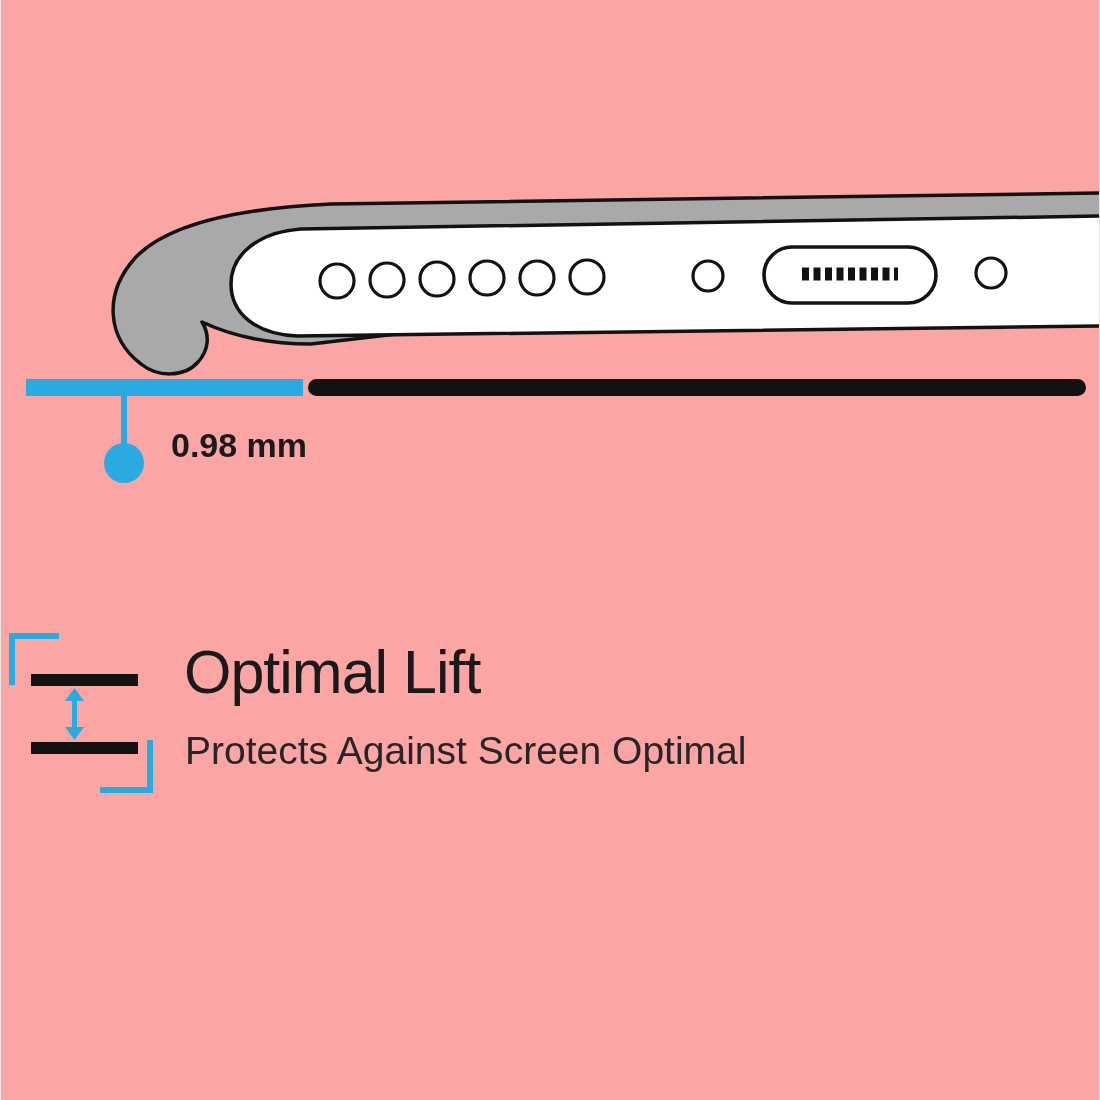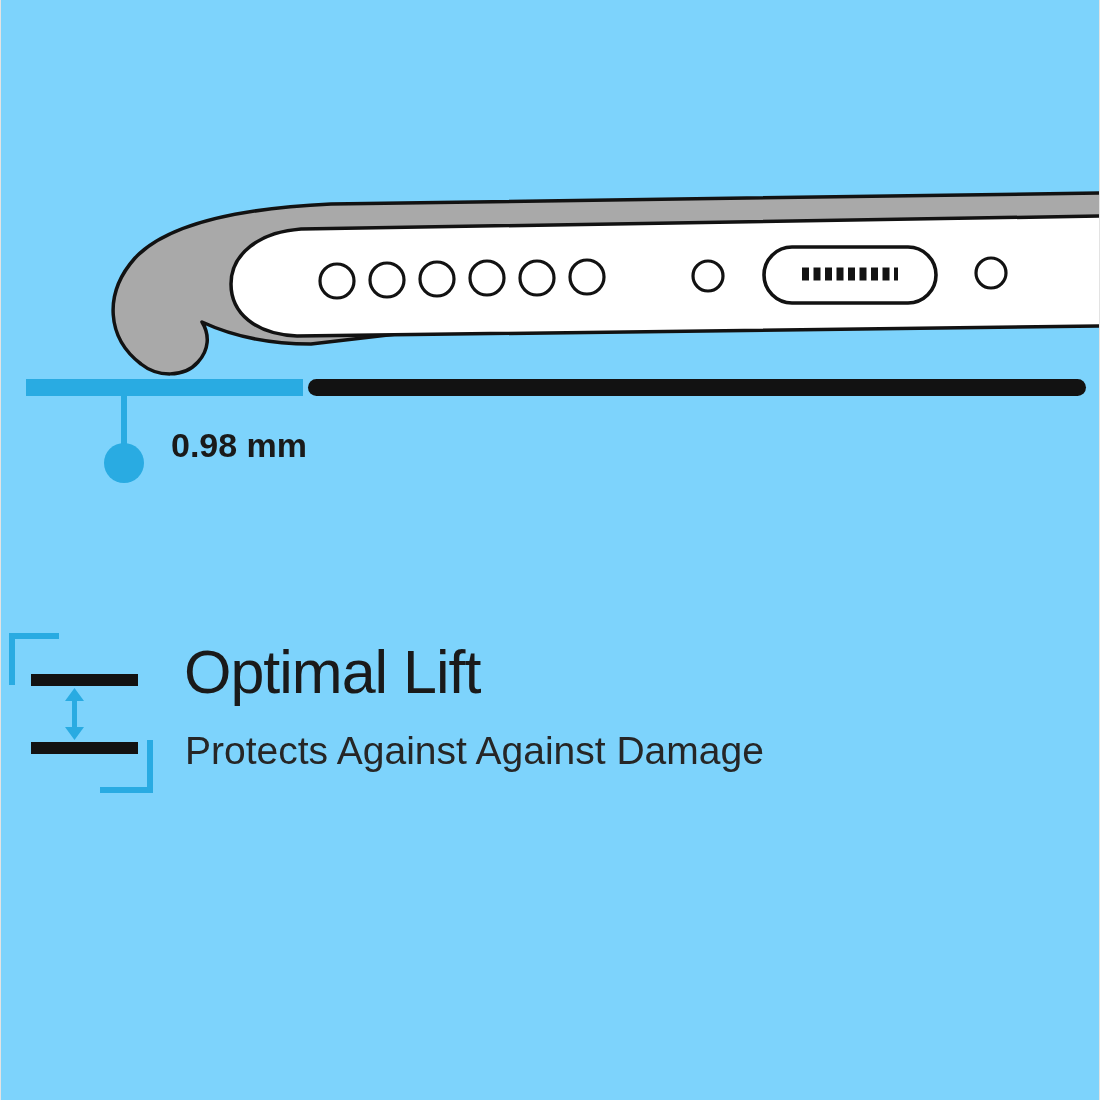--- a/index.html
+++ b/index.html
@@ -5,21 +5,21 @@
   :root{
     --accent:#29ABE2;
     --ink:#121212;
     --case-gray:#A9A9A9;
     --text-dark:#1A1A1A;
   }
   html,body{margin:0;padding:0;background:#fff;}
   .stage{
     position:relative;
     width:1100px;height:1100px;
-    background:#7dd3fc;
+    background:#fca5a5;
     overflow:hidden;
     font-family:"Liberation Sans", sans-serif;
     border-left:1px solid #e3e3e3;
     border-right:1px solid #e3e3e3;
     box-sizing:border-box;
     margin:0 auto;
   }
   .abs{position:absolute;}
   .measure-label{
     left:170px;top:426px;
@@ -99,15 +99,15 @@
     <rect x="30" y="120" width="107" height="12" style="fill:var(--ink)"></rect>
 
     <g>
       <rect x="71" y="76" width="5" height="32" style="fill:var(--accent)"></rect>
       <polygon points="73.5,66 64,79 83,79" style="fill:var(--accent)"></polygon>
       <polygon points="73.5,118 64,105 83,105" style="fill:var(--accent)"></polygon>
     </g>
   </svg>
 
   <div class="abs feature-title">Optimal Lift</div>
-  <div class="abs feature-subtitle">Protects Against Against Damage</div>
+  <div class="abs feature-subtitle">Protects Against Screen Optimal</div>
 
 </div>
 
 </body></html>

